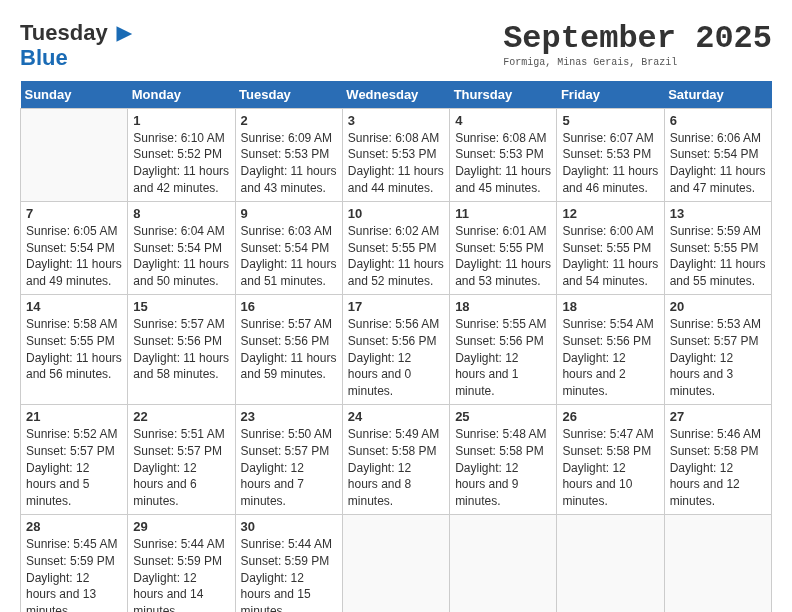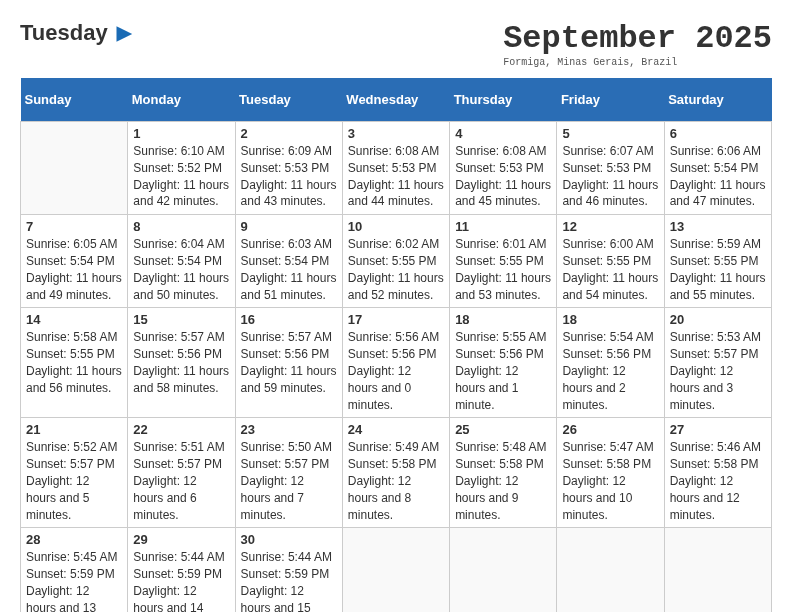--- a/index.html
+++ b/index.html
@@ -34,21 +34,21 @@
       color: #555;
     }
     table {
       width: 100%;
       border-collapse: collapse;
       font-size: 11px;
     }
     th {
       background-color: #2a6db5;
       color: #fff;
-      padding: 14px 4px;
+      padding: 6px 4px;
       text-align: left;
       font-size: 13px;
       font-weight: bold;
     }
     td {
       border: 1px solid #ccc;
       vertical-align: top;
       padding: 4px 5px;
       min-height: 80px;
       width: calc(100% / 7);
@@ -80,20 +80,21 @@
 <div class="header">
   <div class="logo">
     <div>
       <div style="display:flex;align-items:center;">
         <div style="font-size:22px;font-weight:bold;color:#333;line-height:1.15;">
           <span style="color:#333;">Tuesday</span><svg width="24" height="22" viewBox="0 0 30 28" style="vertical-align:middle;margin:0 2px;">
               <polygon points="8,4 28,14 8,24" fill="#1a6bb5"></polygon>
             </svg>
         </div>
       </div>
+      <div style="font-size:22px;font-weight:bold;color:#1a6bb5;line-height:1.15;">Blue</div>
     </div>
   </div>
   <div class="title-block">
     <div class="month-title">September 2025</div>
     <div class="subtitle">Formiga, Minas Gerais, Brazil</div>
   </div>
 </div>
 
 <table>
   <thead>

